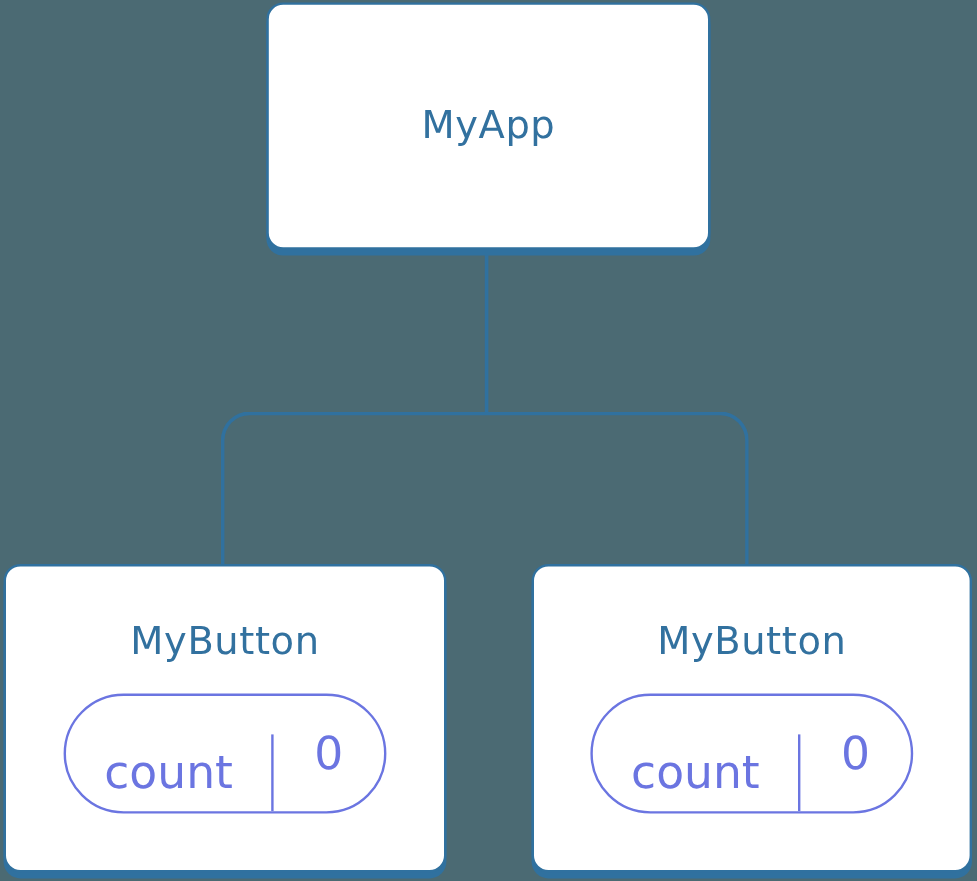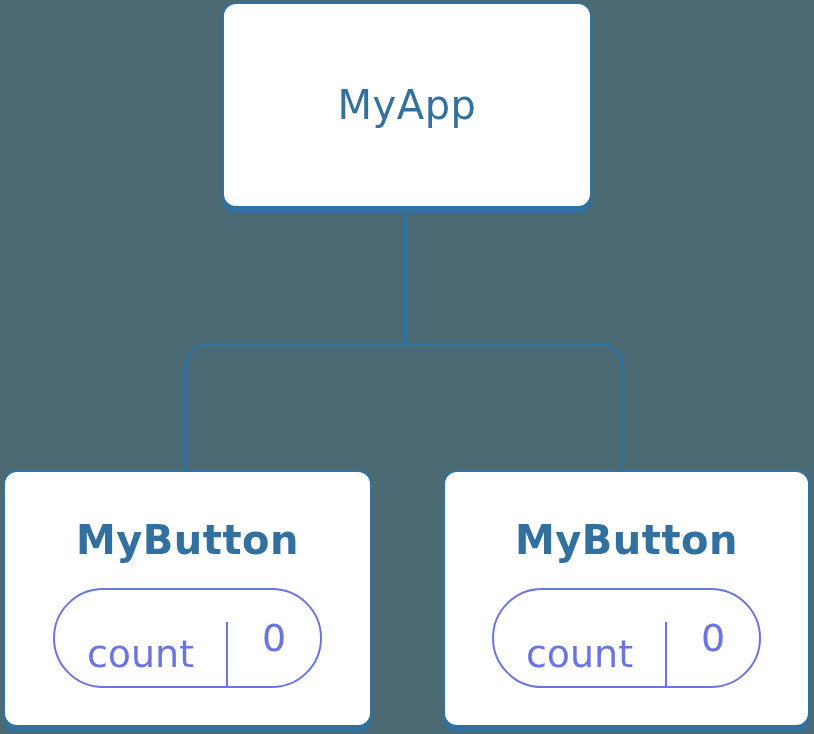--- a/index.html
+++ b/index.html
@@ -56,28 +56,28 @@
     top: 2px;
     width: 370px;
     height: 206px;
     justify-content: center;
   }
   .card.child-left  { left: 3px;   top: 470px; width: 369px; height: 257px; }
   .card.child-right { left: 443px; top: 470px; width: 367px; height: 257px; }
 
   .node-title {
     color: var(--node-text);
-    font-size: 40px;
+    font-size: 32px;
     font-weight: 500;
     letter-spacing: 0.5px;
     line-height: 1.3;
     white-space: nowrap;
   }
   .card.child-left .node-title,
-  .card.child-right .node-title { margin-top: 42px; font-weight: bold; }
+  .card.child-right .node-title { margin-top: 42px; }
 
   
   .state-pill {
     margin-top: 22px;
     width: 269px;
     height: 100px;
     border: 2px solid var(--accent-purple);
     border-radius: 52px;
     display: flex;
     align-items: stretch;

